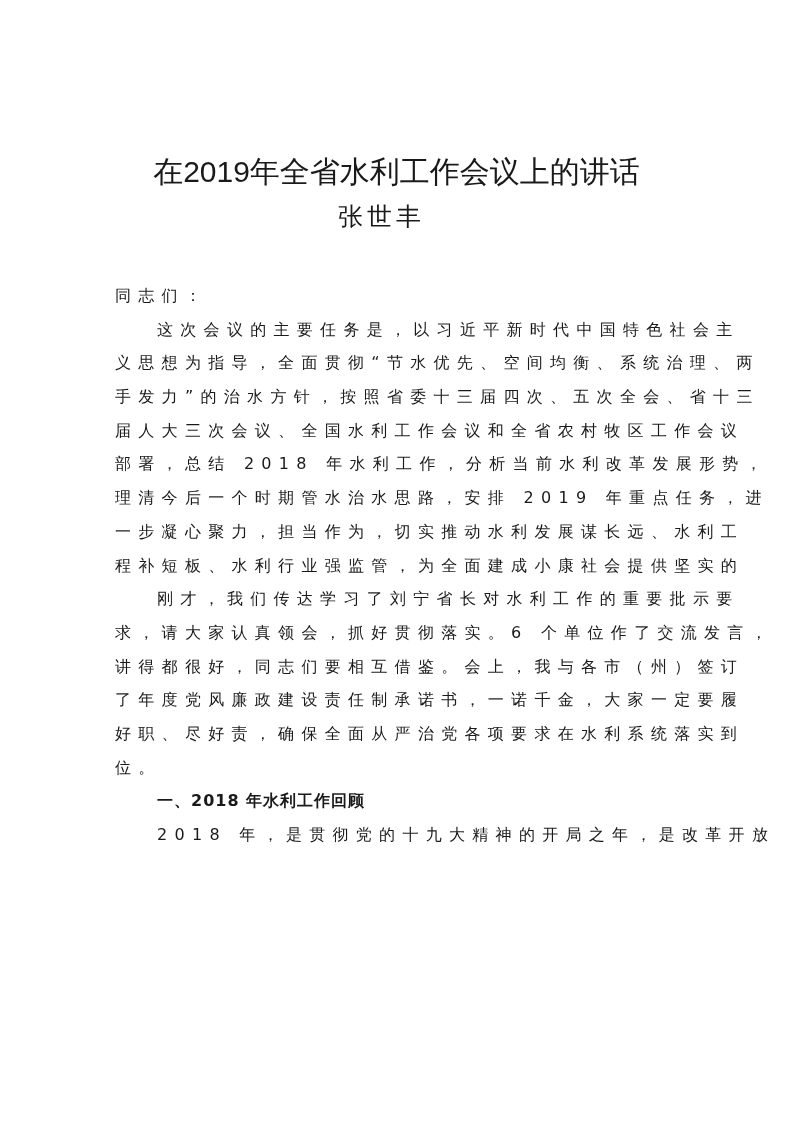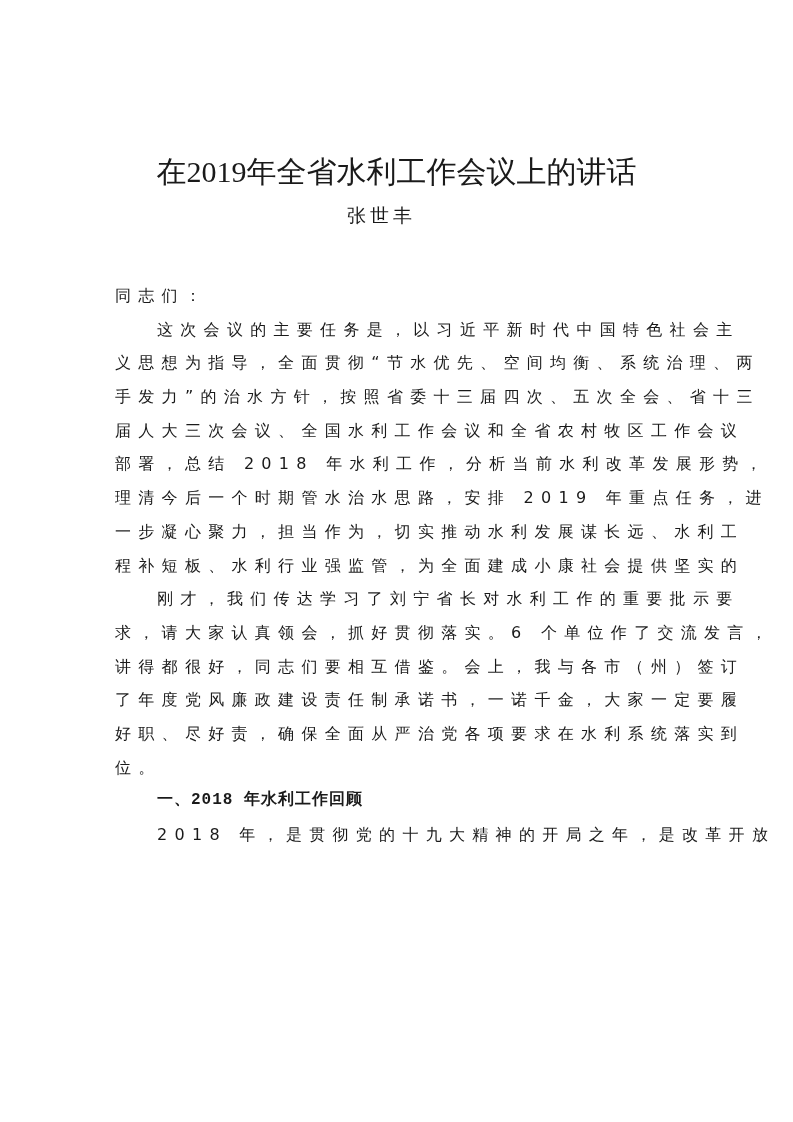--- a/index.html
+++ b/index.html
@@ -23,34 +23,34 @@
     background: #ffffff;
   }
   .title {
     position: absolute;
     top: 152px;
     left: 0;
     width: 793px;
     text-align: center;
     font-size: 30px;
     line-height: 40px;
-    font-family: Liberation Serif, serif;
+    font-family: Liberation Sans, sans-serif;
     letter-spacing: 0px;
     color: #1a1a1a;
   }
   .author {
     position: absolute;
     top: 204px;
     left: 0;
     width: 763px;
     text-align: center;
-    font-size: 19px;
+    font-size: 25px;
     line-height: 26px;
     letter-spacing: 4px;
-    font-family: Liberation Mono, monospace;
+    font-family: Liberation Serif, serif;
     color: #1a1a1a;
   }
   .body {
     position: absolute;
     top: 279px;
     left: 115px;
     width: 566px;
   }
   .line {
     height: 33.7px;
@@ -59,21 +59,20 @@
     letter-spacing: 7.3px;
     white-space: nowrap;
     color: #1a1a1a;
     font-family: "DejaVu Sans", "Liberation Sans", sans-serif;
   }
   .line.indent { padding-left: 42px; }
   .line.heading {
     font-weight: bold;
     letter-spacing: 1px;
     padding-left: 42px;
-    font-family: Liberation Mono, monospace;
   }
   .line.numstart { padding-left: 42px; }
 </style>
 </head>
 <body>
 
 <div class="page">
   <div class="title">在2019年全省水利工作会议上的讲话</div>
   <div class="author">张世丰</div>
 

